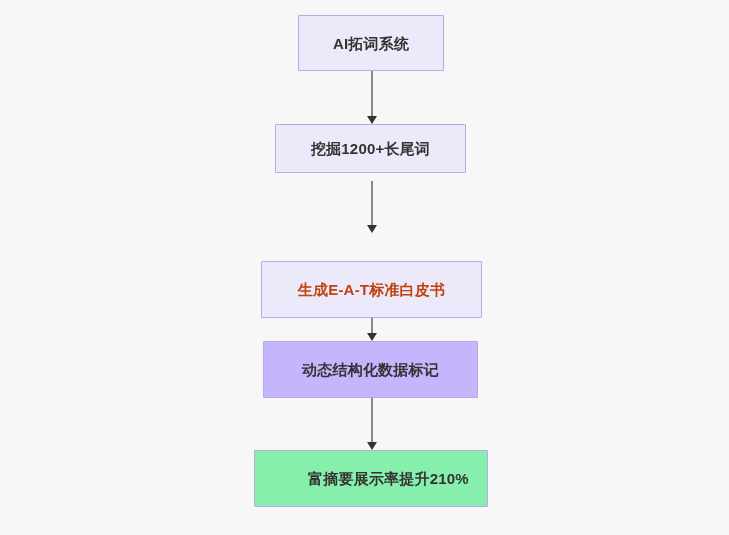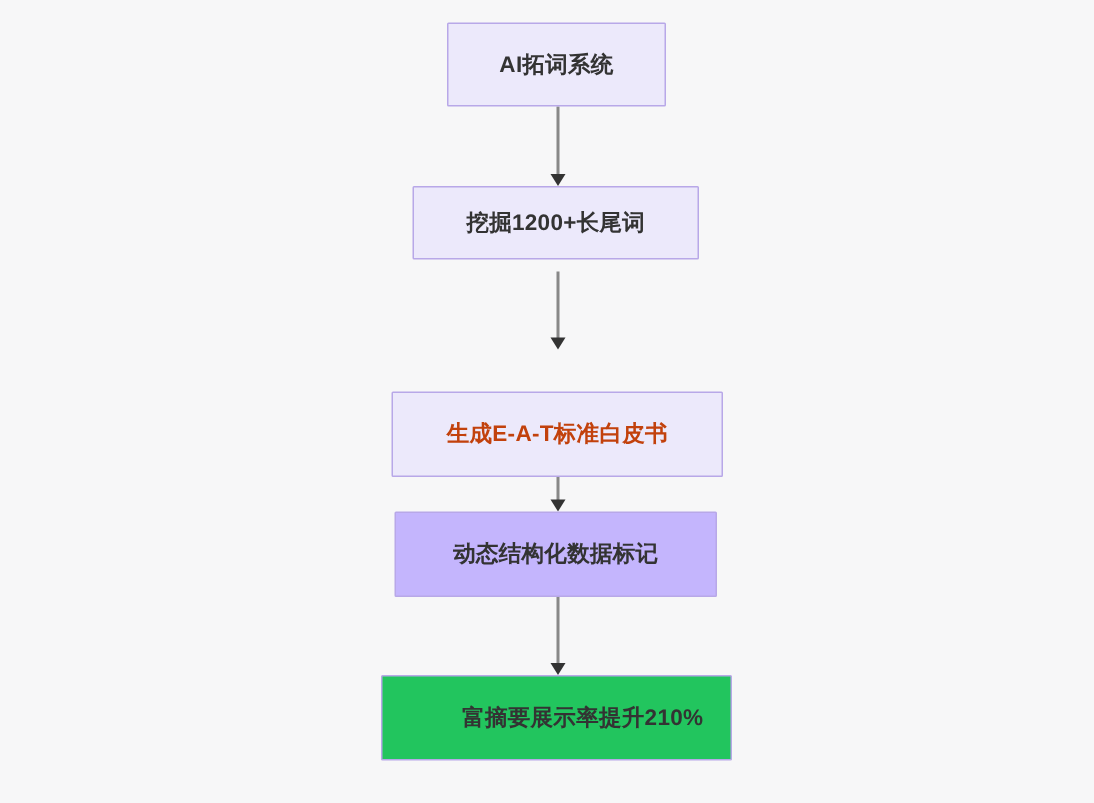--- a/index.html
+++ b/index.html
@@ -86,17 +86,17 @@
   </div>
   <div class="node" style="left: 275px; top: 124px; width: 191px; height: 49px; background: rgb(236, 233, 251); border-color: rgb(184, 168, 232); color: rgb(51, 51, 51);">
     <span class="node-label">挖掘1200+长尾词</span>
   </div>
   <div class="node" style="left: 261px; top: 233px; width: 221px; height: 57px; background: rgb(236, 233, 251); border-color: rgb(184, 168, 232); color: #c2410c; margin-top: 28px;">
     <span class="node-label">生成E-A-T标准白皮书</span>
   </div>
   <div class="node" style="left: 263px; top: 341px; width: 215px; height: 57px; background: #c4b5fd; border-color: rgb(184, 168, 232); color: rgb(51, 51, 51);">
     <span class="node-label">动态结构化数据标记</span>
   </div>
-  <div class="node" style="left: 254px; top: 450px; width: 234px; height: 57px; background: #22c55e; border-color: rgb(184, 168, 232); color: rgb(51, 51, 51); padding-left: 35px;">
+  <div class="node" style="left: 254px; top: 450px; width: 234px; height: 57px; background: #86efac; border-color: rgb(184, 168, 232); color: rgb(51, 51, 51); padding-left: 35px;">
     <span class="node-label">富摘要展示率提升210%</span>
   </div>
 
 </div>
 
 </body></html>

